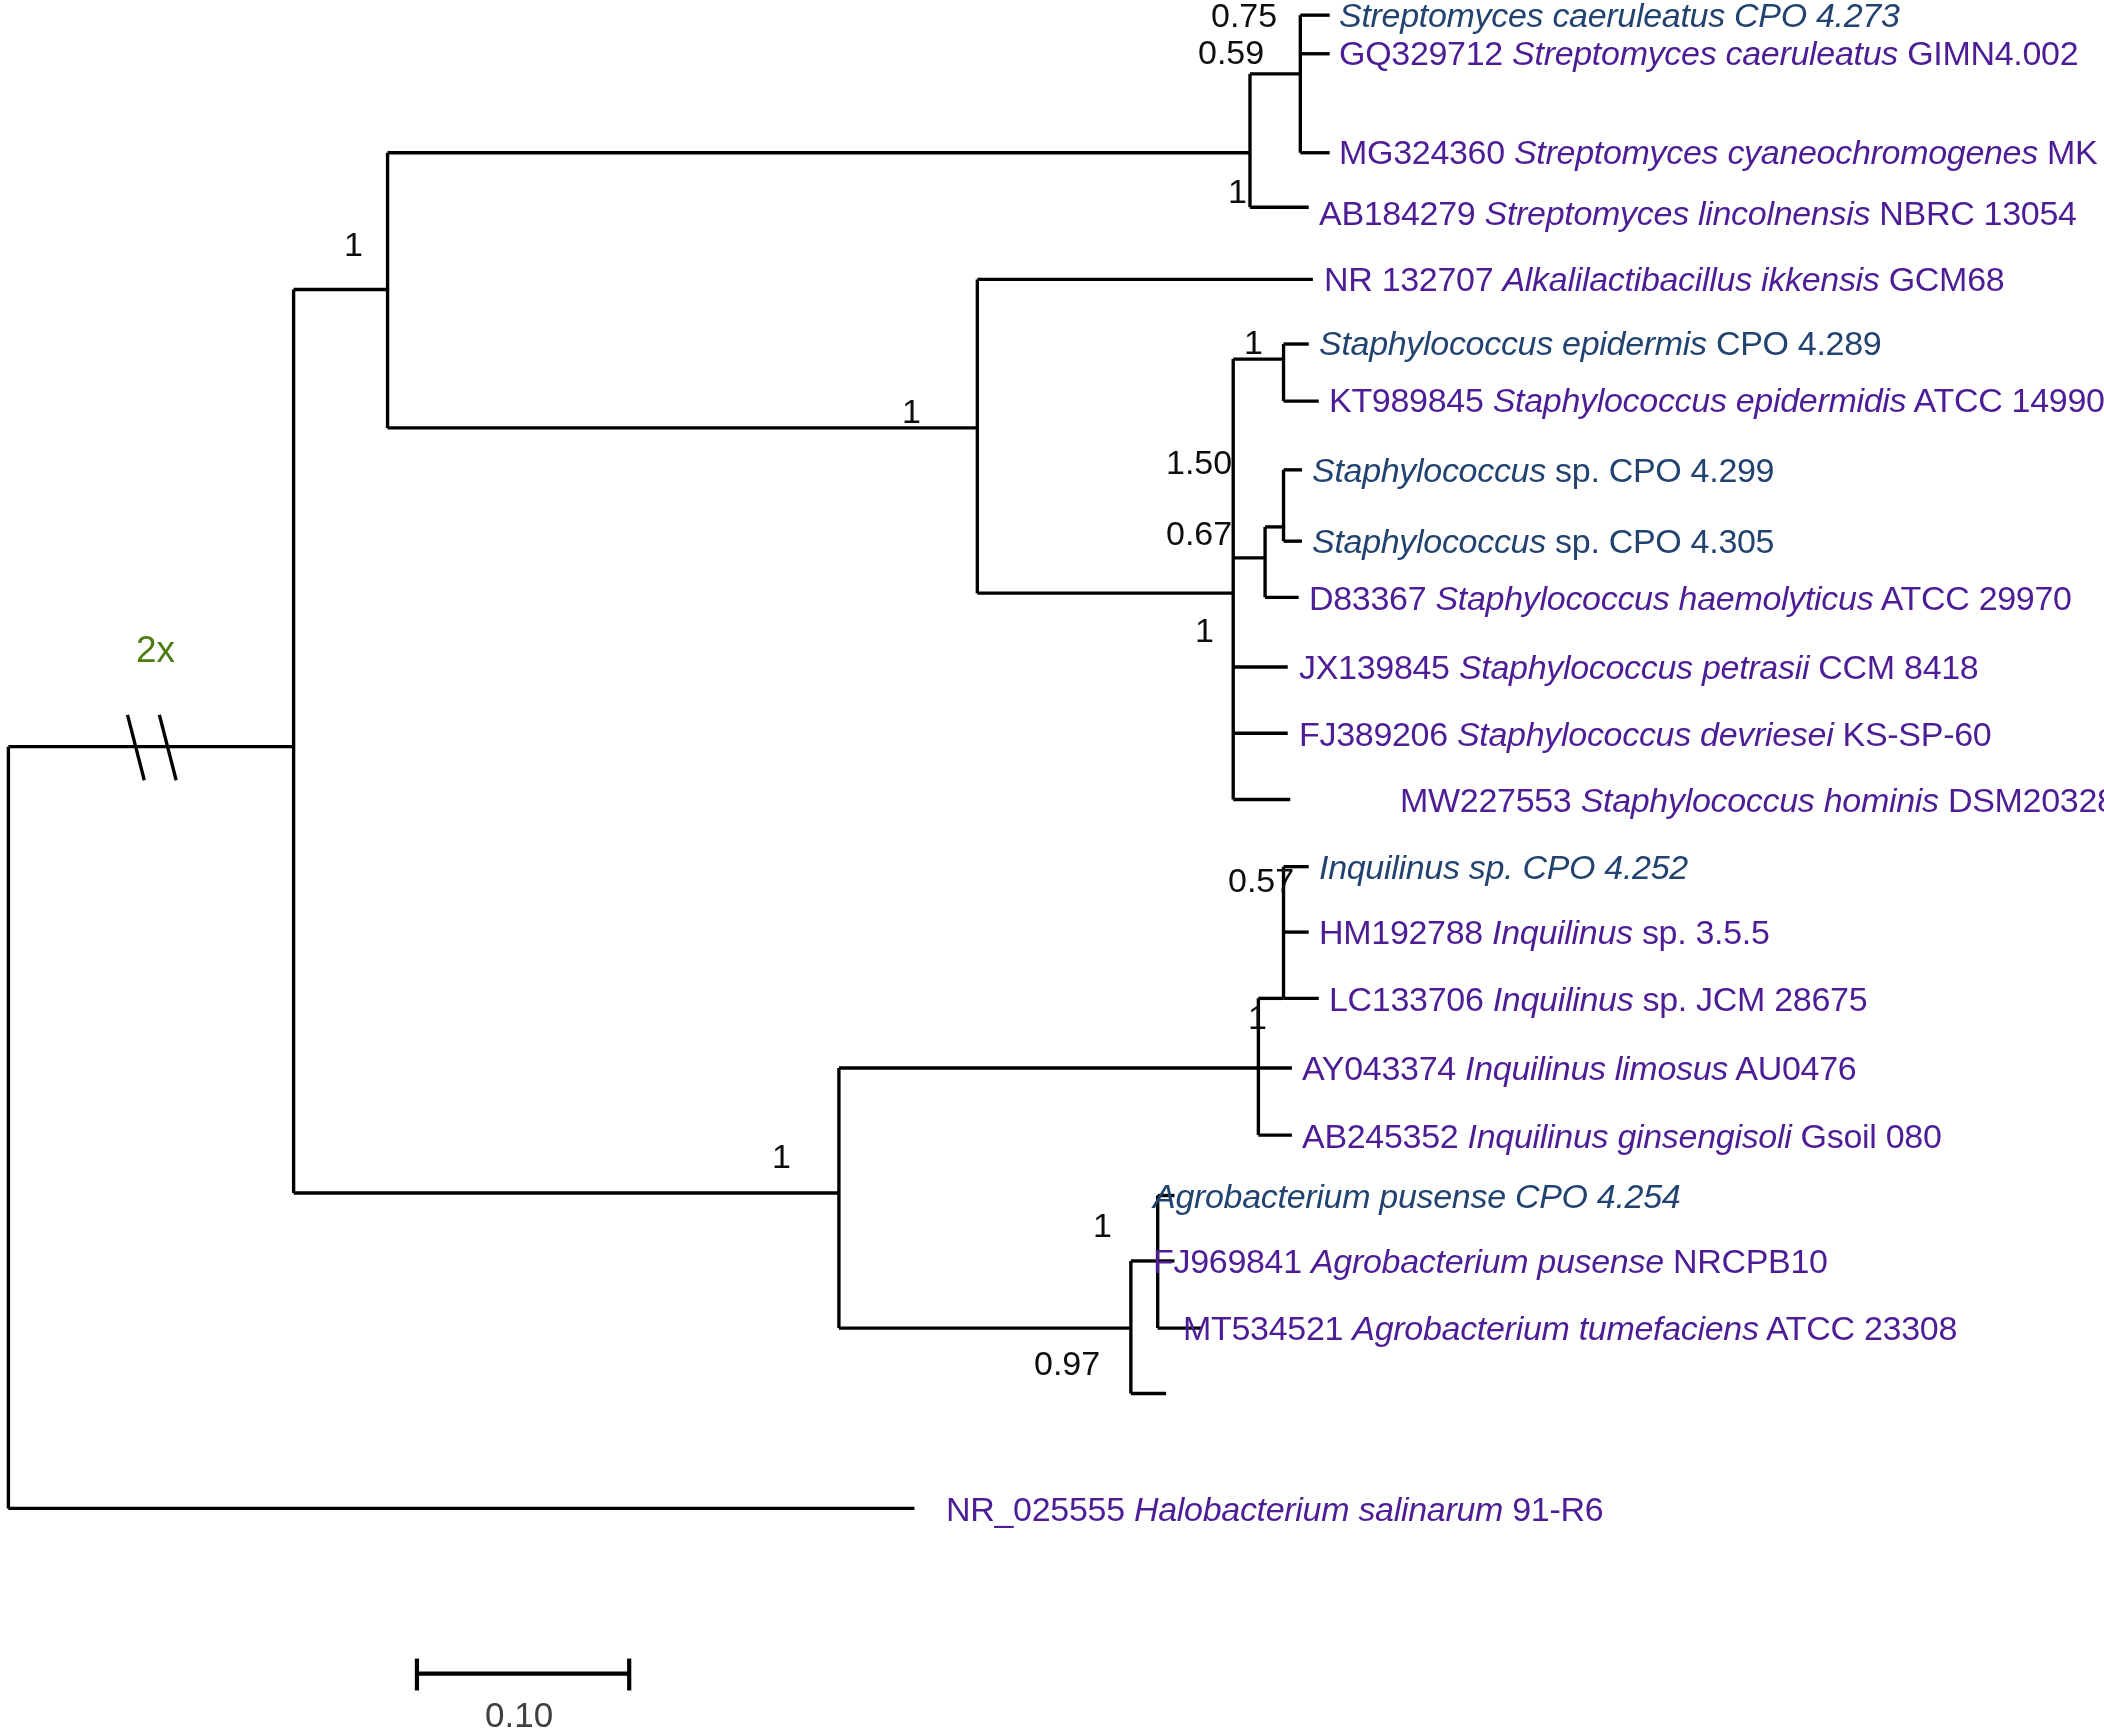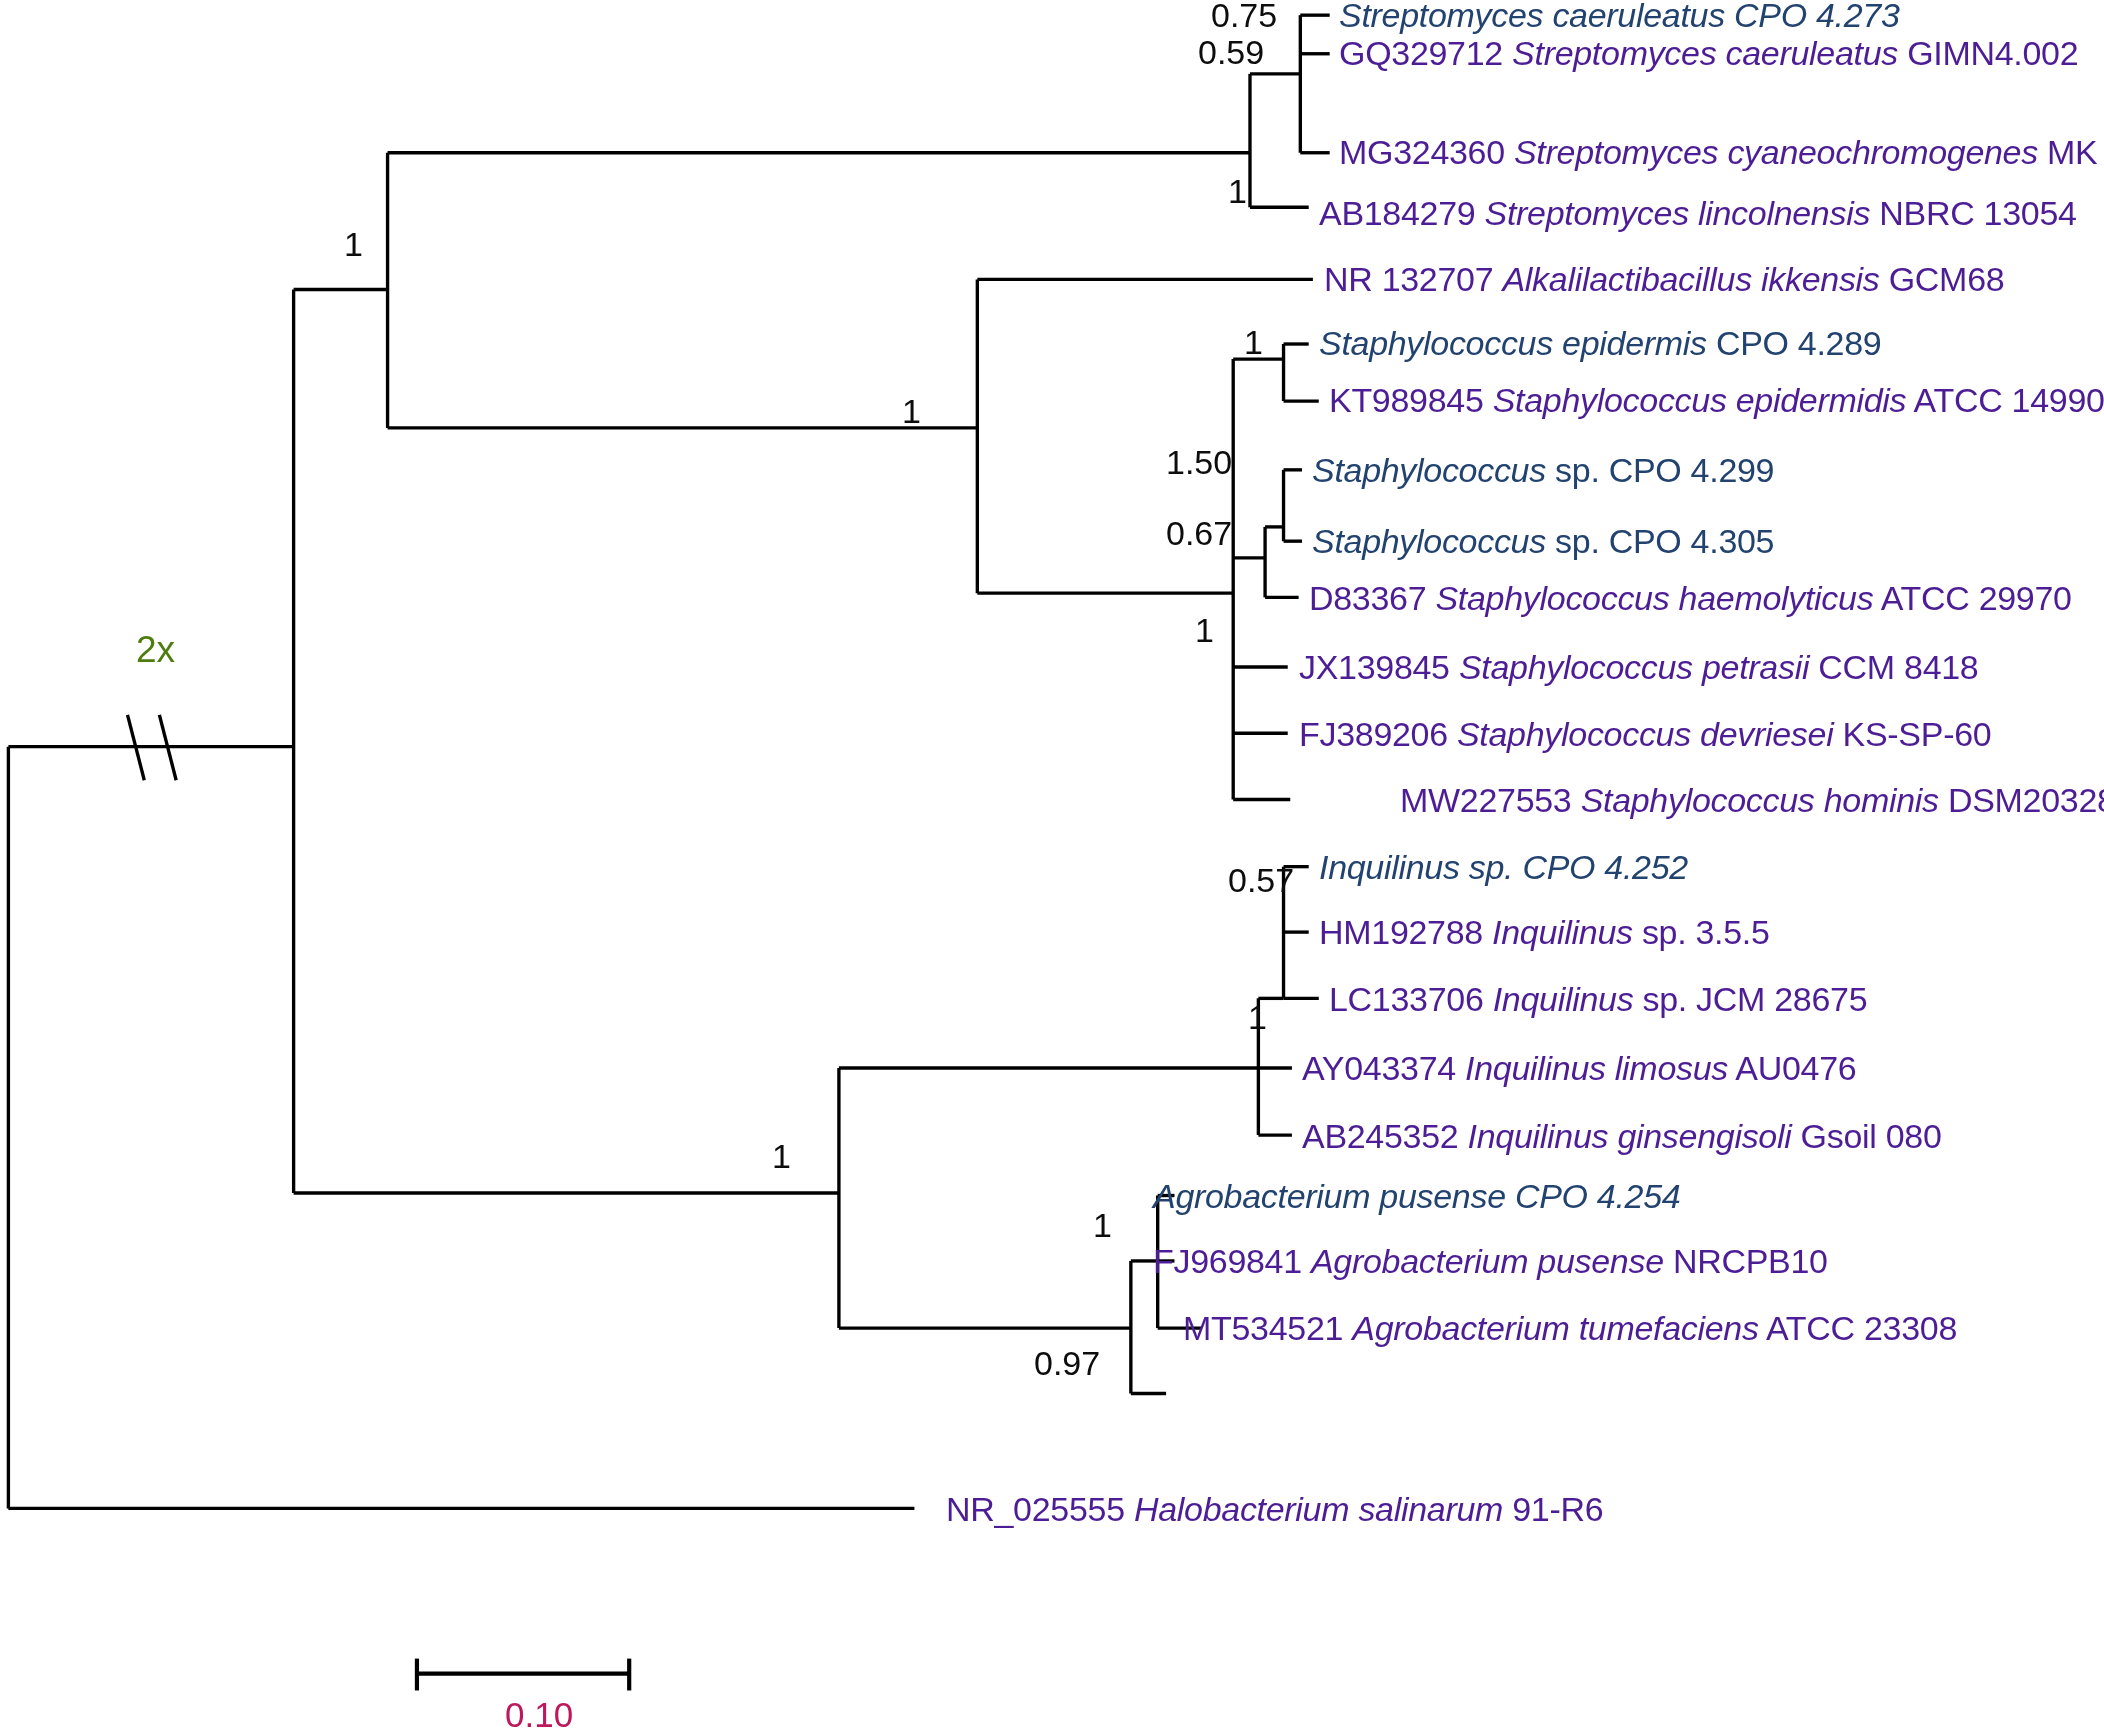--- a/index.html
+++ b/index.html
@@ -60,22 +60,21 @@
     font-family: "Liberation Sans", sans-serif;
     font-size: 34px;
     line-height: 1;
     color: #0d0d0d;
   }
   .axis-label {
     position: absolute;
     white-space: nowrap;
     font-family: "Liberation Sans", sans-serif;
     font-size: 35px;
-    color: #be185d;
-    margin-left: 20px;
+    color: #404040;
   }
   .break-label {
     position: absolute;
     white-space: nowrap;
     font-family: "Liberation Sans", sans-serif;
     font-size: 37px;
     color: #4d7c0f;
   }
 </style>
 </head>

